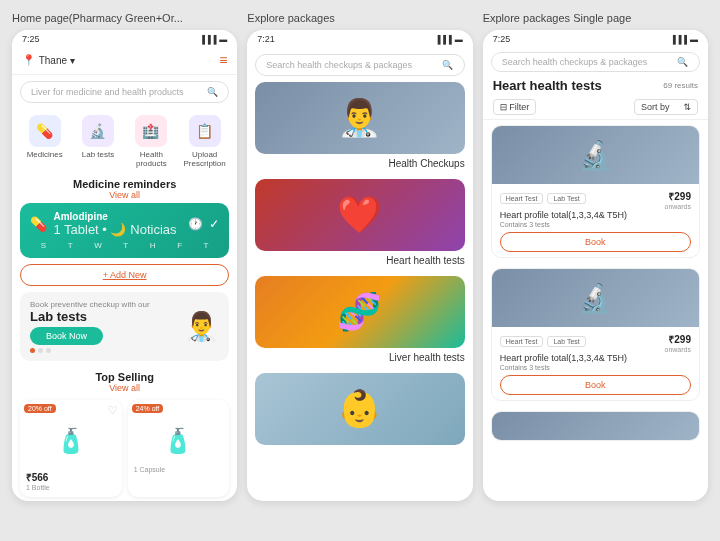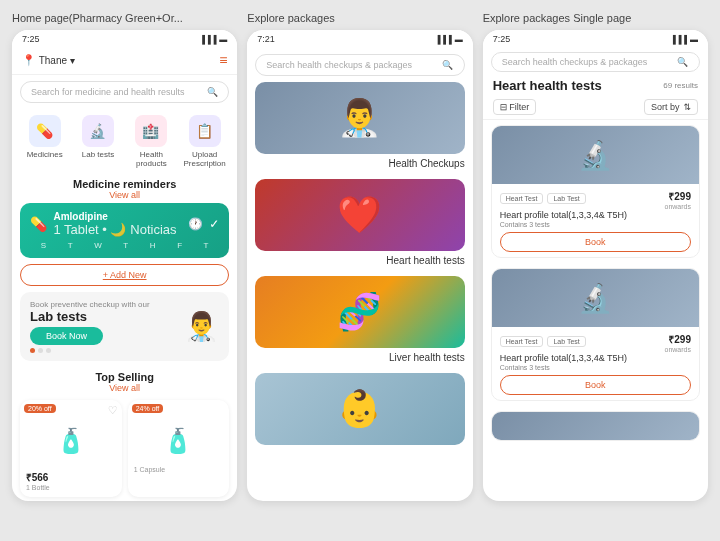--- a/index.html
+++ b/index.html
@@ -281,21 +281,21 @@
       gap: 2px;
       font-size: 9px;
       color: #444;
       border: 1px solid #ddd;
       border-radius: 4px;
       padding: 2px 6px;
     }
     .sort-btn {
       display: flex;
       align-items: center;
-      gap: 4px;
+      gap: 14px;
       font-size: 9px;
       color: #444;
       border: 1px solid #ddd;
       border-radius: 4px;
       padding: 2px 6px;
       margin-left: auto;
     }
     .test-card {
       margin: 5px 8px;
       border: 1px solid #eee;
@@ -359,21 +359,21 @@
       </div>
       <div class="s1-header">
         <div class="s1-location">
           <span class="loc-icon">📍</span>
           <span>Thane</span>
           <span>▾</span>
         </div>
         <span class="menu-icon">≡</span>
       </div>
       <div class="search-bar">
-        <span>Search for medicine and health results</span>
+        <span>Liver for medicine and health products</span>
         <span>🔍</span>
       </div>
       <div class="categories-grid">
         <div class="category-item">
           <div class="cat-icon-box cat-blue">💊</div>
           <span>Medicines</span>
         </div>
         <div class="category-item">
           <div class="cat-icon-box cat-purple">🔬</div>
           <span>Lab tests</span>

